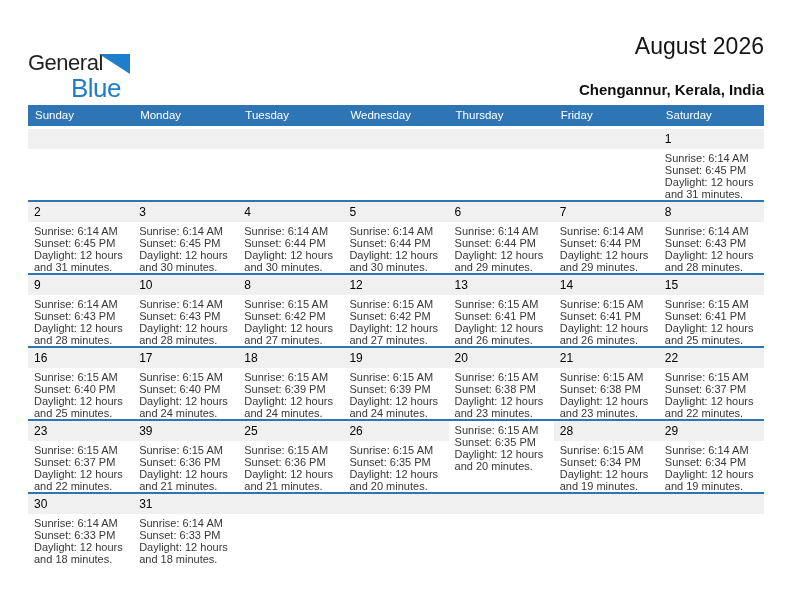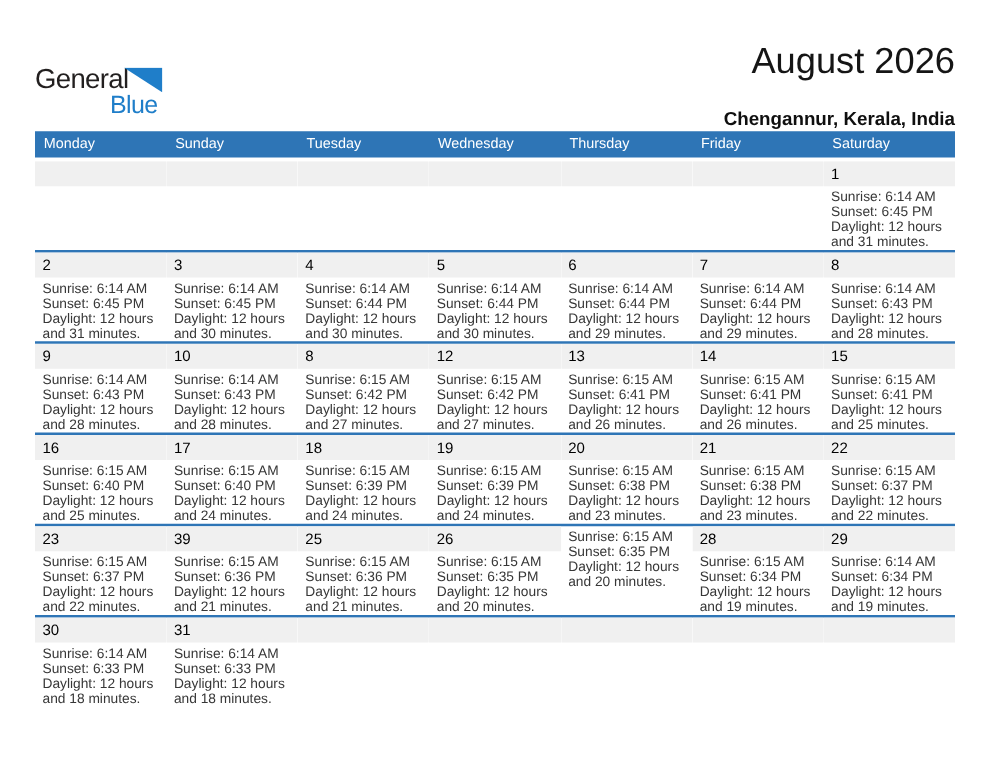--- a/index.html
+++ b/index.html
@@ -13,24 +13,24 @@
 
   
   .page-header { position:relative; height:101px; }
   .logo { position:absolute; left:28px; top:50px; width:160px; height:52px; }
   .logo-general { position:absolute; left:0; top:0; font-size:22px; letter-spacing:-0.5px; color:#221f1f; }
   .logo-triangle {
     position:absolute; left:71px; top:4px; width:31px; height:20px;
     background:#1F7EC9;
     clip-path:polygon(0 0, 100% 0, 100% 100%);
   }
-  .logo-blue { position:absolute; left:60px; top:23px; font-size:20px; letter-spacing:-0.5px; color:#1F7EC9; }
+  .logo-blue { position:absolute; left:43px; top:23px; font-size:26px; letter-spacing:-0.5px; color:#1F7EC9; }
 
   .title-block { position:absolute; right:28px; top:33px; text-align:right; }
-  .title-block h1 { font-size:29px; font-weight:400; color:#151515; }
+  .title-block h1 { font-size:23px; font-weight:400; color:#151515; }
   .title-block h2 { font-size:15px; font-weight:700; color:#0f0f0f; margin-top:21px; }
 
   
   .calendar { position:absolute; left:28px; top:105px; width:736px; }
   .cal-week-header {
     display:grid; grid-template-columns:repeat(7, 1fr);
     background:#2E75B6; height:21px;
   }
   .cal-week-header span {
     color:#ffffff; font-size:11.5px; line-height:21px; padding-left:7px;
@@ -63,22 +63,22 @@
       <span class="logo-blue">Blue</span>
     </div>
     <div class="title-block">
       <h1>August 2026</h1>
       <h2>Chengannur, Kerala, India</h2>
     </div>
   </div>
 
   <div class="calendar">
     <div class="cal-week-header">
+      <span>Sunday</span>
       <span>Monday</span>
-      <span>Sunday</span>
       <span>Tuesday</span>
       <span>Wednesday</span>
       <span>Thursday</span>
       <span>Friday</span>
       <span>Saturday</span>
     </div>
     <div class="cal-body" id="cal-body">
         <div class="week-row">
           <div class="day-cell">
             <div class="date-band"></div>

